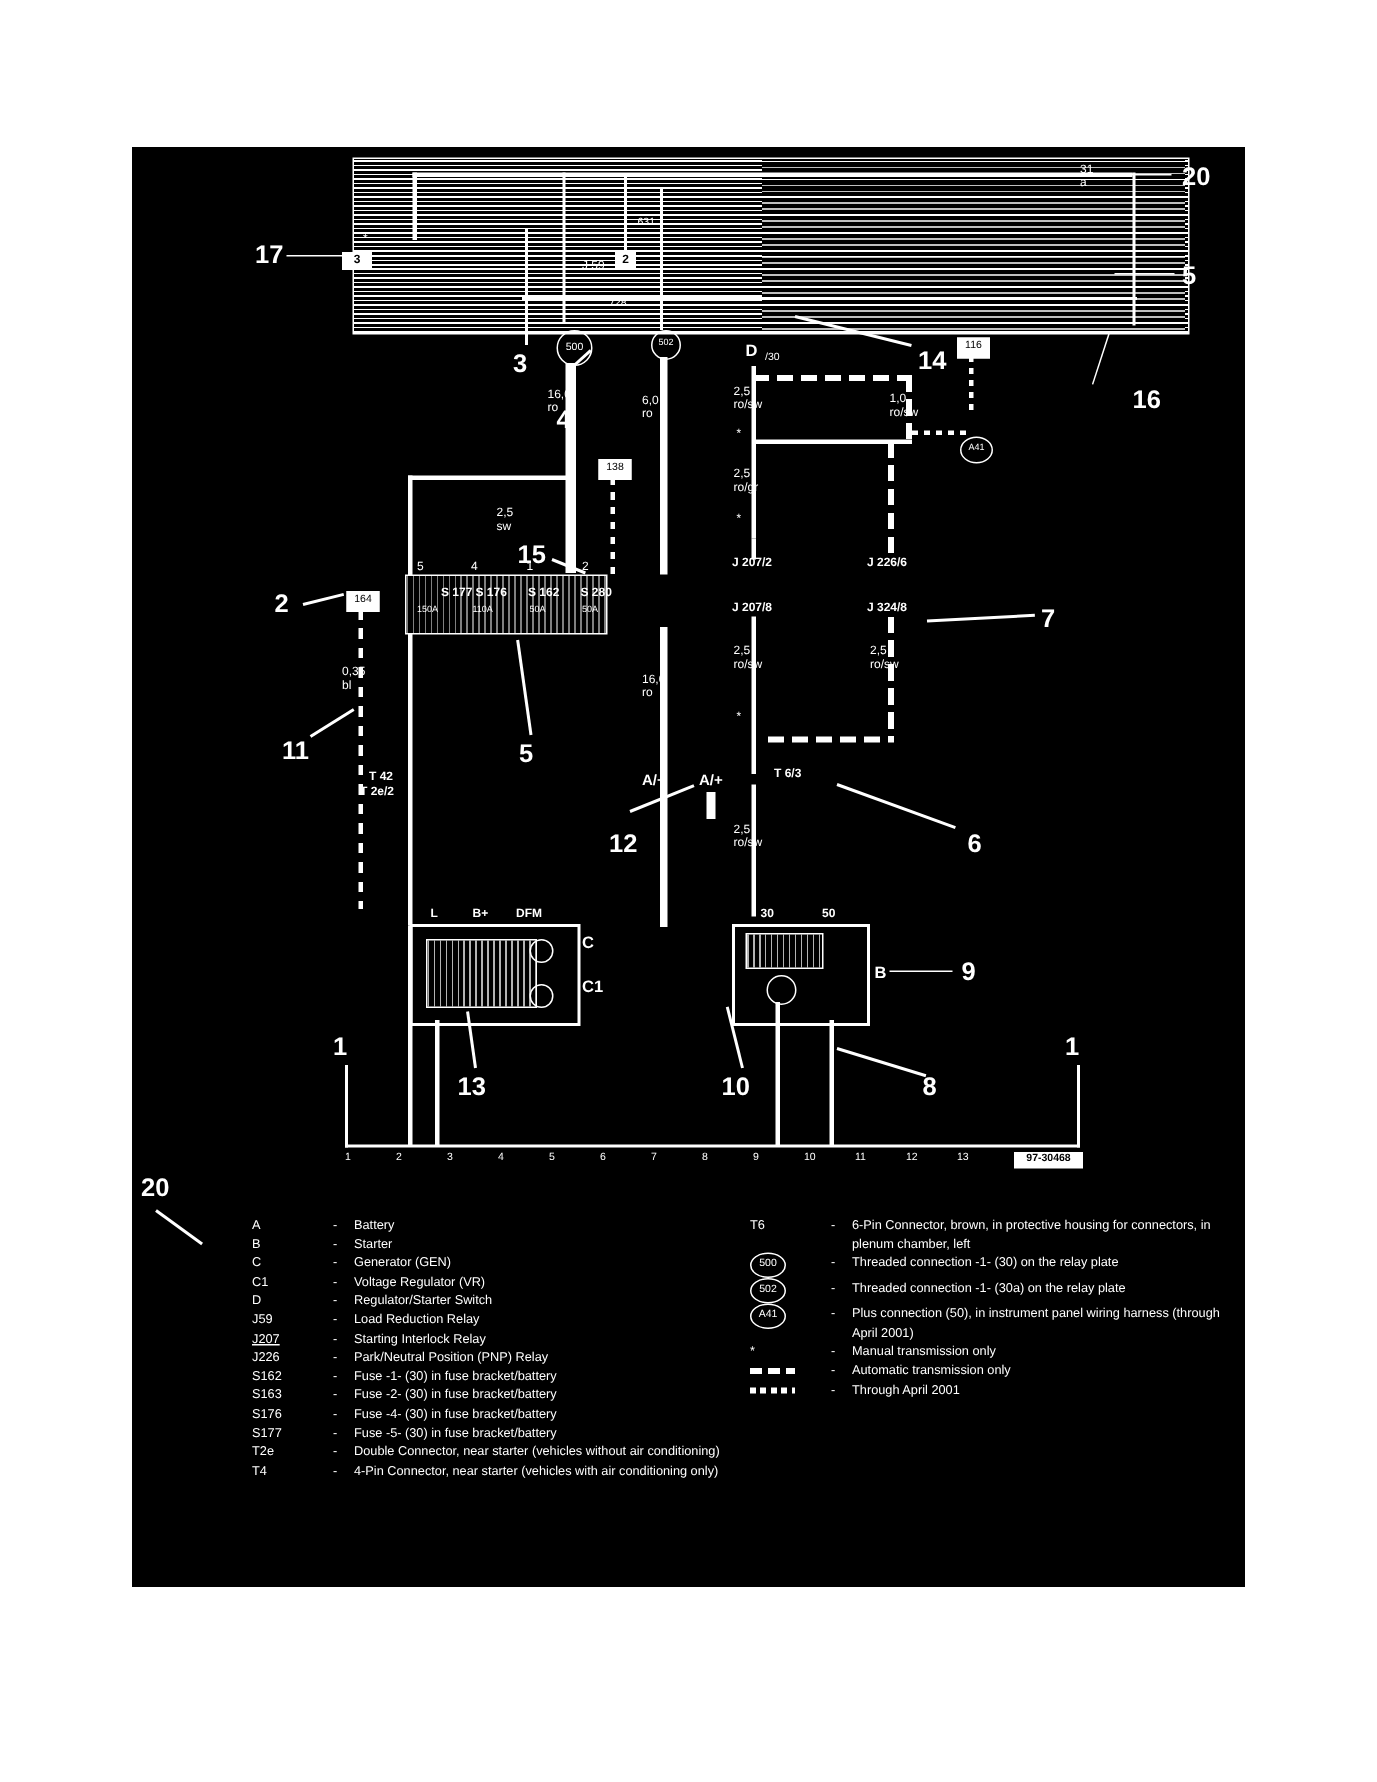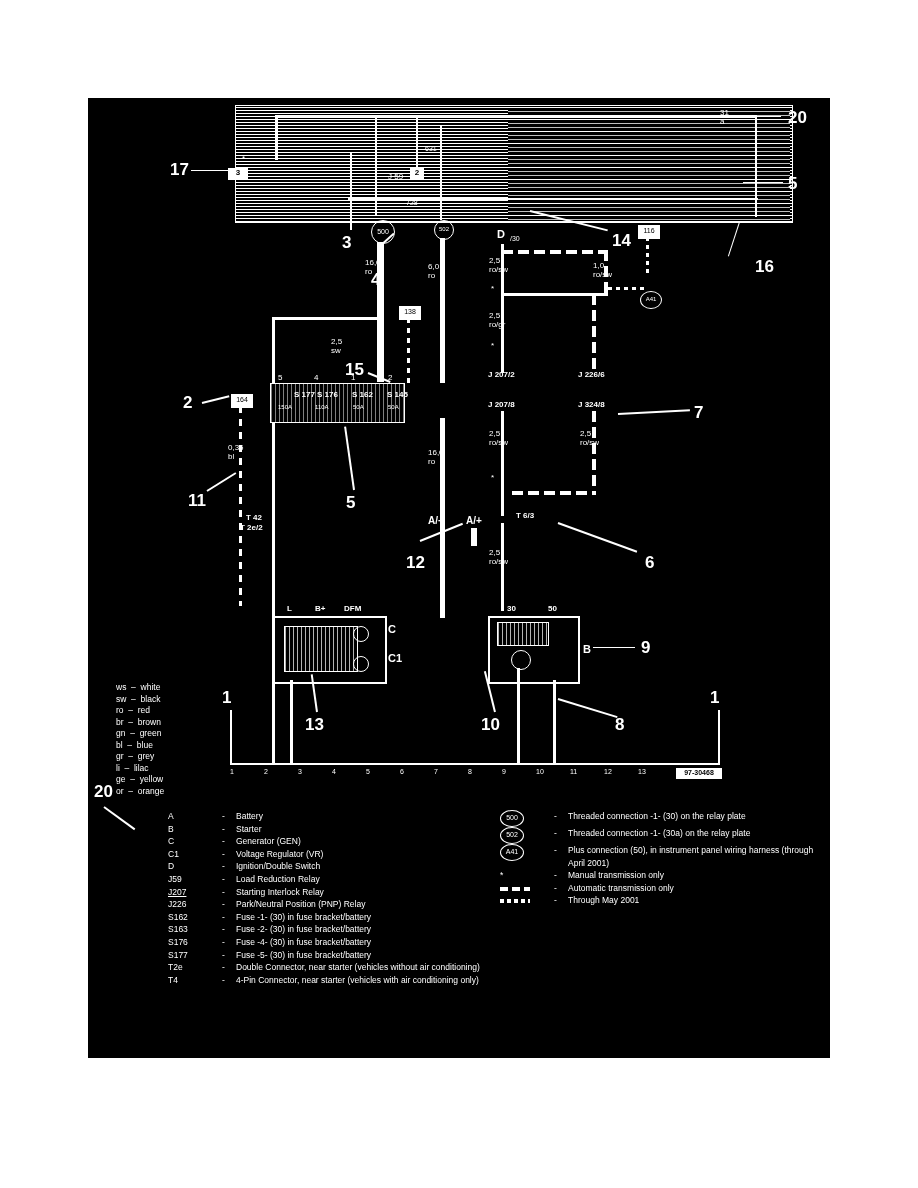--- a/index.html
+++ b/index.html
@@ -100,21 +100,21 @@
   <div class="lbl" style="left:226px;top:275px;">4</div>
   <div class="lbl" style="left:263px;top:275px;">1</div>
   <div class="lbl" style="left:300px;top:275px;">2</div>
 
   <div class="lbl" style="left:206px;top:292px;font-weight:bold;">S 177</div>
   <div class="lbl" style="left:190px;top:305px;font-size:6px;">150A</div>
   <div class="lbl" style="left:229px;top:292px;font-weight:bold;">S 176</div>
   <div class="lbl" style="left:227px;top:305px;font-size:6px;">110A</div>
   <div class="lbl" style="left:264px;top:292px;font-weight:bold;">S 162</div>
   <div class="lbl" style="left:265px;top:305px;font-size:6px;">50A</div>
-  <div class="lbl" style="left:299px;top:292px;font-weight:bold;">S 145</div>
+  <div class="lbl" style="left:299px;top:292px;font-weight:bold;">S 280</div>
   <div class="lbl" style="left:300px;top:305px;font-size:6px;">50A</div>
 
   <div class="lbl" style="left:409px;top:132px;font-size:11px;font-weight:bold;">D</div>
   <div class="lbl" style="left:422px;top:136px;font-size:7px;">/30</div>
   <div class="wire" style="left:413px;top:146px;width:3px;height:115px;"></div>
   <div class="lbl" style="left:401px;top:158px;">2,5
 ro/sw</div>
 
   <div class="dash" style="left:414px;top:152px;width:106px;height:4px;background:repeating-linear-gradient(90deg,#fff 0 11px,transparent 11px 16px);"></div>
   <div class="dash" style="left:516px;top:152px;width:4px;height:45px;background:repeating-linear-gradient(180deg,#fff 0 11px,transparent 11px 16px);"></div>
@@ -199,30 +199,20 @@
       <span class="lbl" style="left: 272px; top: 0px; font-size: 7px;">9</span>
       <span class="lbl" style="left: 306px; top: 0px; font-size: 7px;">10</span>
       <span class="lbl" style="left: 340px; top: 0px; font-size: 7px;">11</span>
       <span class="lbl" style="left: 374px; top: 0px; font-size: 7px;">12</span>
       <span class="lbl" style="left: 408px; top: 0px; font-size: 7px;">13</span>
     </div>
   <div class="whitebox" style="left:588px;top:670px;width:46px;height:11px;">
     <span style="font-size:7px;font-weight:bold;">97-30468</span>
   </div>
 
-  <div class="legend" style="left:28px;top:584px;">ws  –  white
-sw  –  black
-ro  –  red
-br  –  brown
-gn  –  green
-bl  –  blue
-gr  –  grey
-li  –  lilac
-ge  –  yellow
-or  –  orange</div>
 
   <div class="callout" style="left:700px;top:10px;">20</div>
   <div class="arrow" style="left:645px;top:18px;width:48px;"></div>
   <div class="callout" style="left:700px;top:76px;">5</div>
   <div class="arrow" style="left:655px;top:84px;width:40px;"></div>
   <div class="callout" style="left:667px;top:159px;">16</div>
   <div class="arrow" style="left:651px;top:124px;width:1px;height:36px;transform:rotate(18deg);transform-origin:top;"></div>
   <div class="callout" style="left:82px;top:62px;">17</div>
   <div class="arrow" style="left:103px;top:72px;width:40px;"></div>
   <div class="callout" style="left:254px;top:135px;">3</div>
@@ -278,21 +268,21 @@
           <td>Generator (GEN)</td>
         </tr>
         <tr>
           <td style="width: 52px;">C1</td>
           <td style="width: 12px;">-</td>
           <td>Voltage Regulator (VR)</td>
         </tr>
         <tr>
           <td style="width: 52px;">D</td>
           <td style="width: 12px;">-</td>
-          <td>Ignition/Double Switch</td>
+          <td>Regulator/Starter Switch</td>
         </tr>
         <tr>
           <td style="width: 52px;">J59</td>
           <td style="width: 12px;">-</td>
           <td>Load Reduction Relay</td>
         </tr>
         <tr>
           <td style="width: 52px; text-decoration: underline;">J207</td>
           <td style="width: 12px;">-</td>
           <td>Starting Interlock Relay</td>
@@ -330,20 +320,25 @@
         <tr>
           <td style="width: 52px;">T4</td>
           <td style="width: 12px;">-</td>
           <td>4-Pin Connector, near starter (vehicles with air conditioning only)</td>
         </tr>
       </tbody>
   </table>
   <table class="keytbl" style="left:412px;top:712px;width:330px;border-collapse:collapse;">
     <tbody id="key-right-body">
         <tr>
+          <td style="width: 52px;">T6</td>
+          <td style="width: 12px;">-</td>
+          <td>6-Pin Connector, brown, in protective housing for connectors, in plenum chamber, left</td>
+        </tr>
+        <tr>
           <td style="width: 52px;"><span style="display:inline-block;border:1px solid #fff;border-radius:50%;width:22px;height:15px;line-height:14px;text-align:center;font-size:7px;">500</span></td>
           <td style="width: 12px;">-</td>
           <td>Threaded connection -1- (30) on the relay plate</td>
         </tr>
         <tr>
           <td style="width: 52px;"><span style="display:inline-block;border:1px solid #fff;border-radius:50%;width:22px;height:15px;line-height:14px;text-align:center;font-size:7px;">502</span></td>
           <td style="width: 12px;">-</td>
           <td>Threaded connection -1- (30a) on the relay plate</td>
         </tr>
         <tr>
@@ -357,18 +352,18 @@
           <td>Manual transmission only</td>
         </tr>
         <tr>
           <td style="width: 52px;"><span style="display:inline-block;width:30px;height:4px;background:repeating-linear-gradient(90deg,#fff 0 8px,transparent 8px 12px);"></span></td>
           <td style="width: 12px;">-</td>
           <td>Automatic transmission only</td>
         </tr>
         <tr>
           <td style="width: 52px;"><span style="display:inline-block;width:30px;height:4px;background:repeating-linear-gradient(90deg,#fff 0 4px,transparent 4px 7px);"></span></td>
           <td style="width: 12px;">-</td>
-          <td>Through May 2001</td>
+          <td>Through April 2001</td>
         </tr>
       </tbody>
   </table>
 
 </div>
 
 </body></html>

